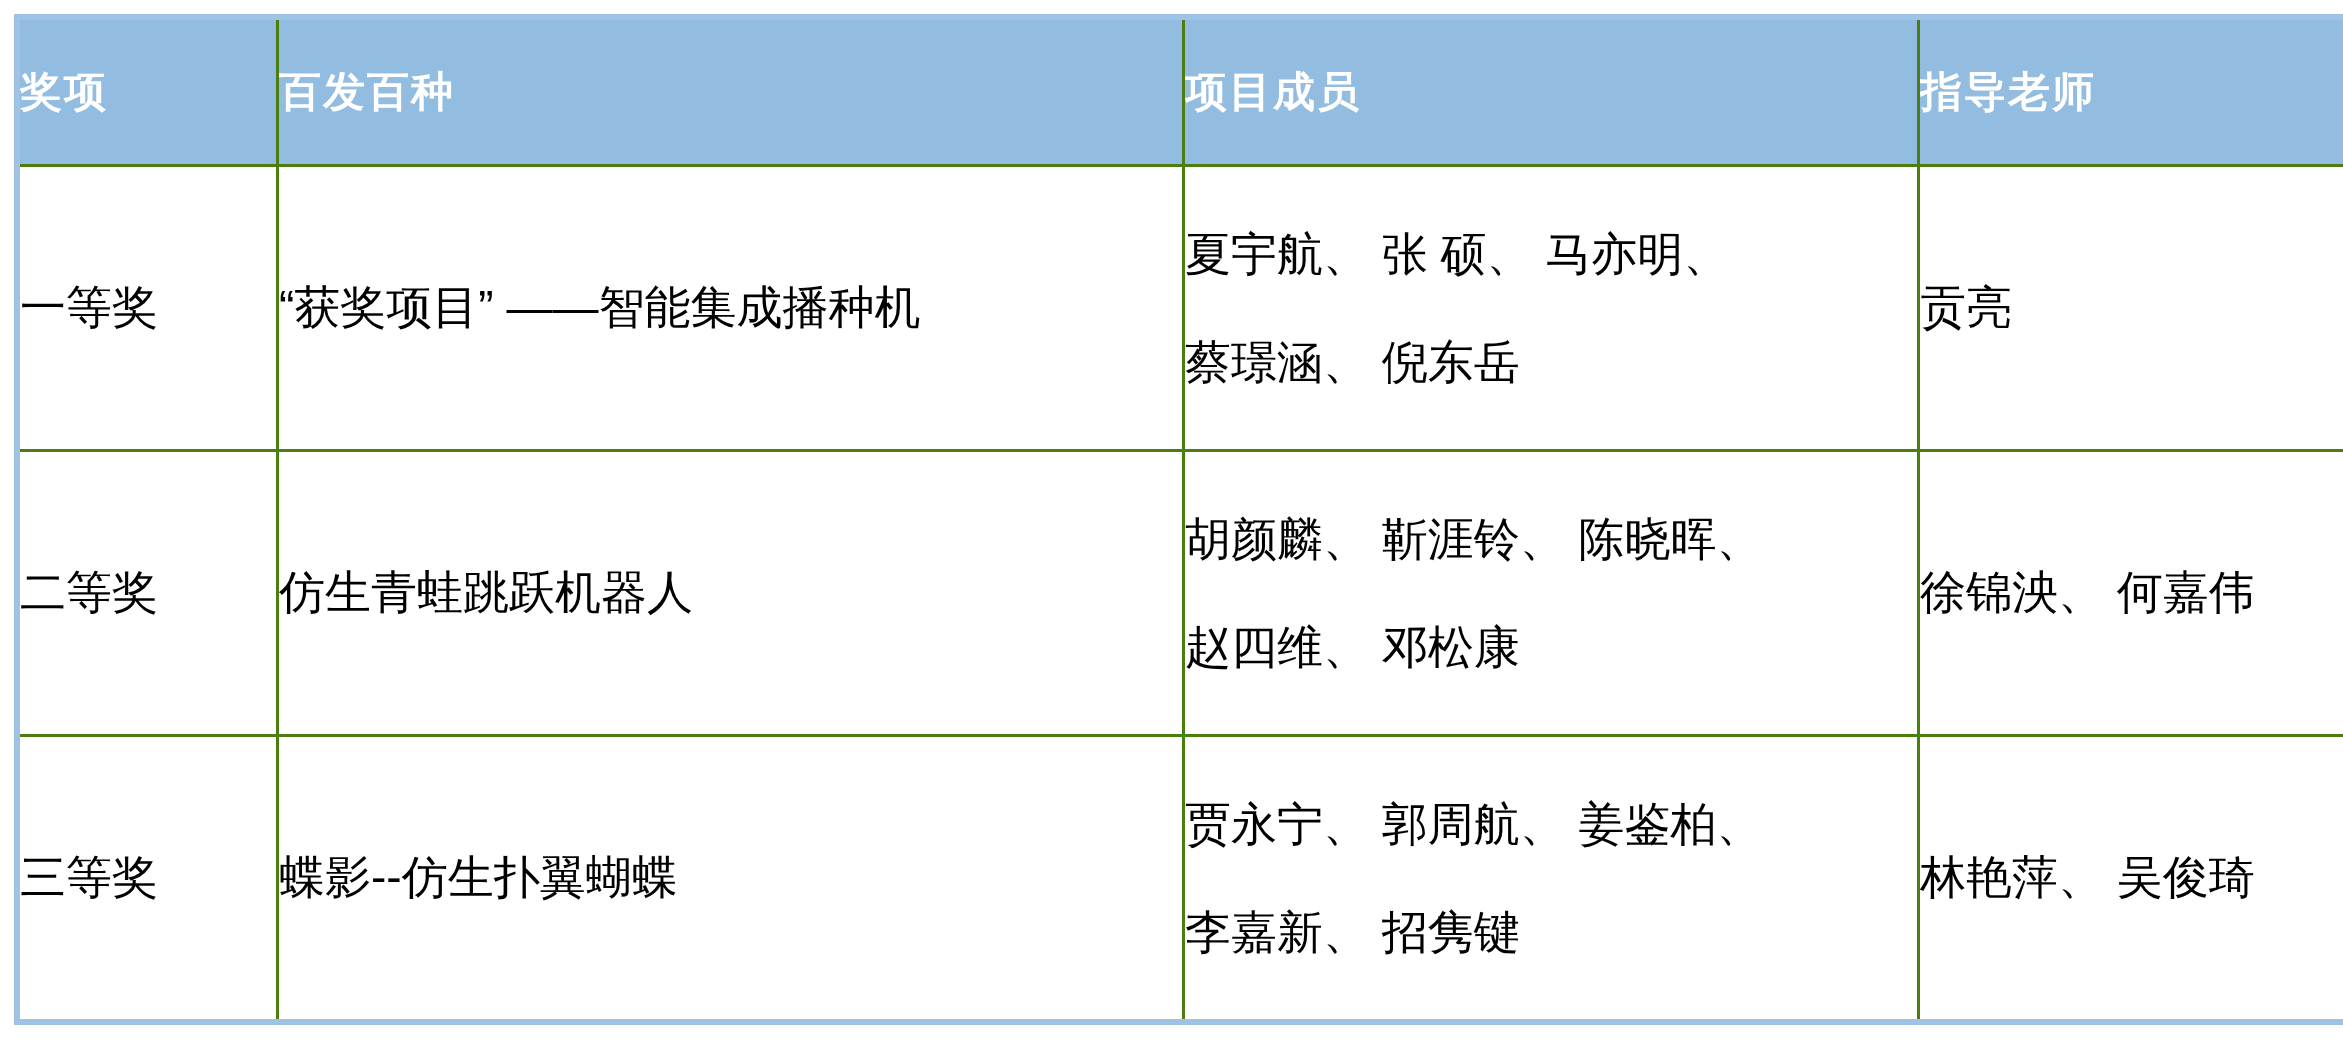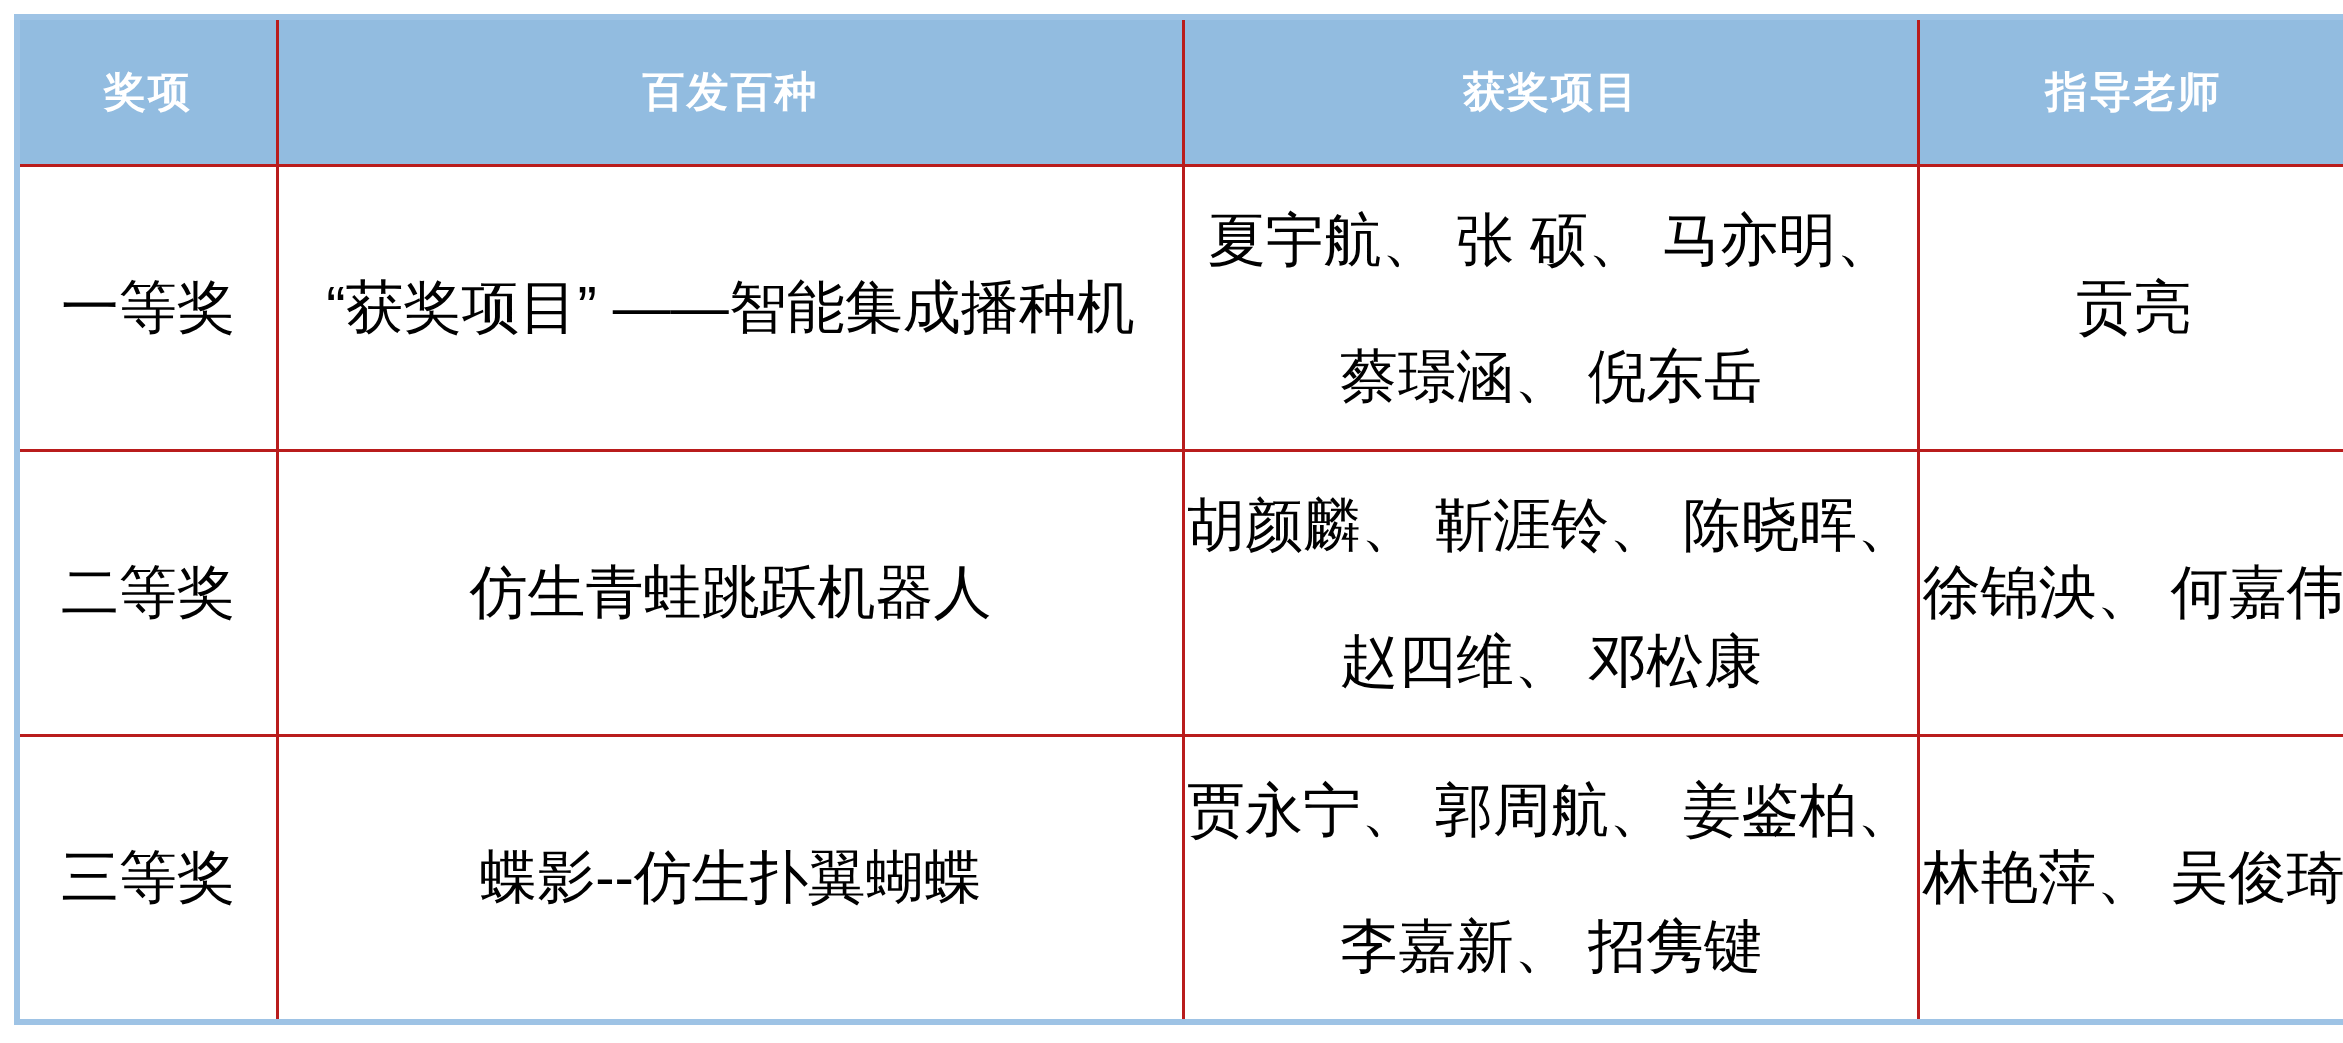--- a/index.html
+++ b/index.html
@@ -18,60 +18,60 @@
   table.awards {
     position: absolute;
     left: 14px;
     top: 14px;
     width: 2318px;
     border-collapse: collapse;
     table-layout: fixed;
     border: 6px solid #9ec3e5;
   }
   table.awards td, table.awards th {
-    border: 3px solid #b91c1c;
-    text-align: center;
+    border: 3px solid #4d7c0f;
+    text-align: left;
     vertical-align: middle;
     padding: 0;
     overflow: hidden;
   }
   thead th {
     height: 144px;
     background: #92bce0;
     color: #ffffff;
     font-size: 42px;
     font-weight: bold;
     letter-spacing: 2px;
   }
   tbody td {
     height: 282px;
     background: #ffffff;
     color: #000000;
-    font-size: 58px;
+    font-size: 46px;
     font-weight: 400;
   }
   .col-award   { width: 256px; }
   .col-project { width: 903px; }
   .col-members { width: 732px; }
   .col-teacher { width: 427px; }
   .members-cell .line {
     line-height: 2.35;
     white-space: nowrap;
   }
 </style>
 </head>
 <body>
 
 <div class="canvas">
   <table class="awards">
     <thead>
       <tr>
         <th class="col-award">奖项</th>
         <th class="col-project">百发百种</th>
-        <th class="col-members">获奖项目</th>
+        <th class="col-members">项目成员</th>
         <th class="col-teacher">指导老师</th>
       </tr>
     </thead>
     <tbody>
       <tr>
         <td>一等奖</td>
         <td>“获奖项目” ——智能集成播种机</td>
         <td class="members-cell">
           <div class="line">夏宇航、 张 硕、 马亦明、</div>
           <div class="line">蔡璟涵、 倪东岳</div>

